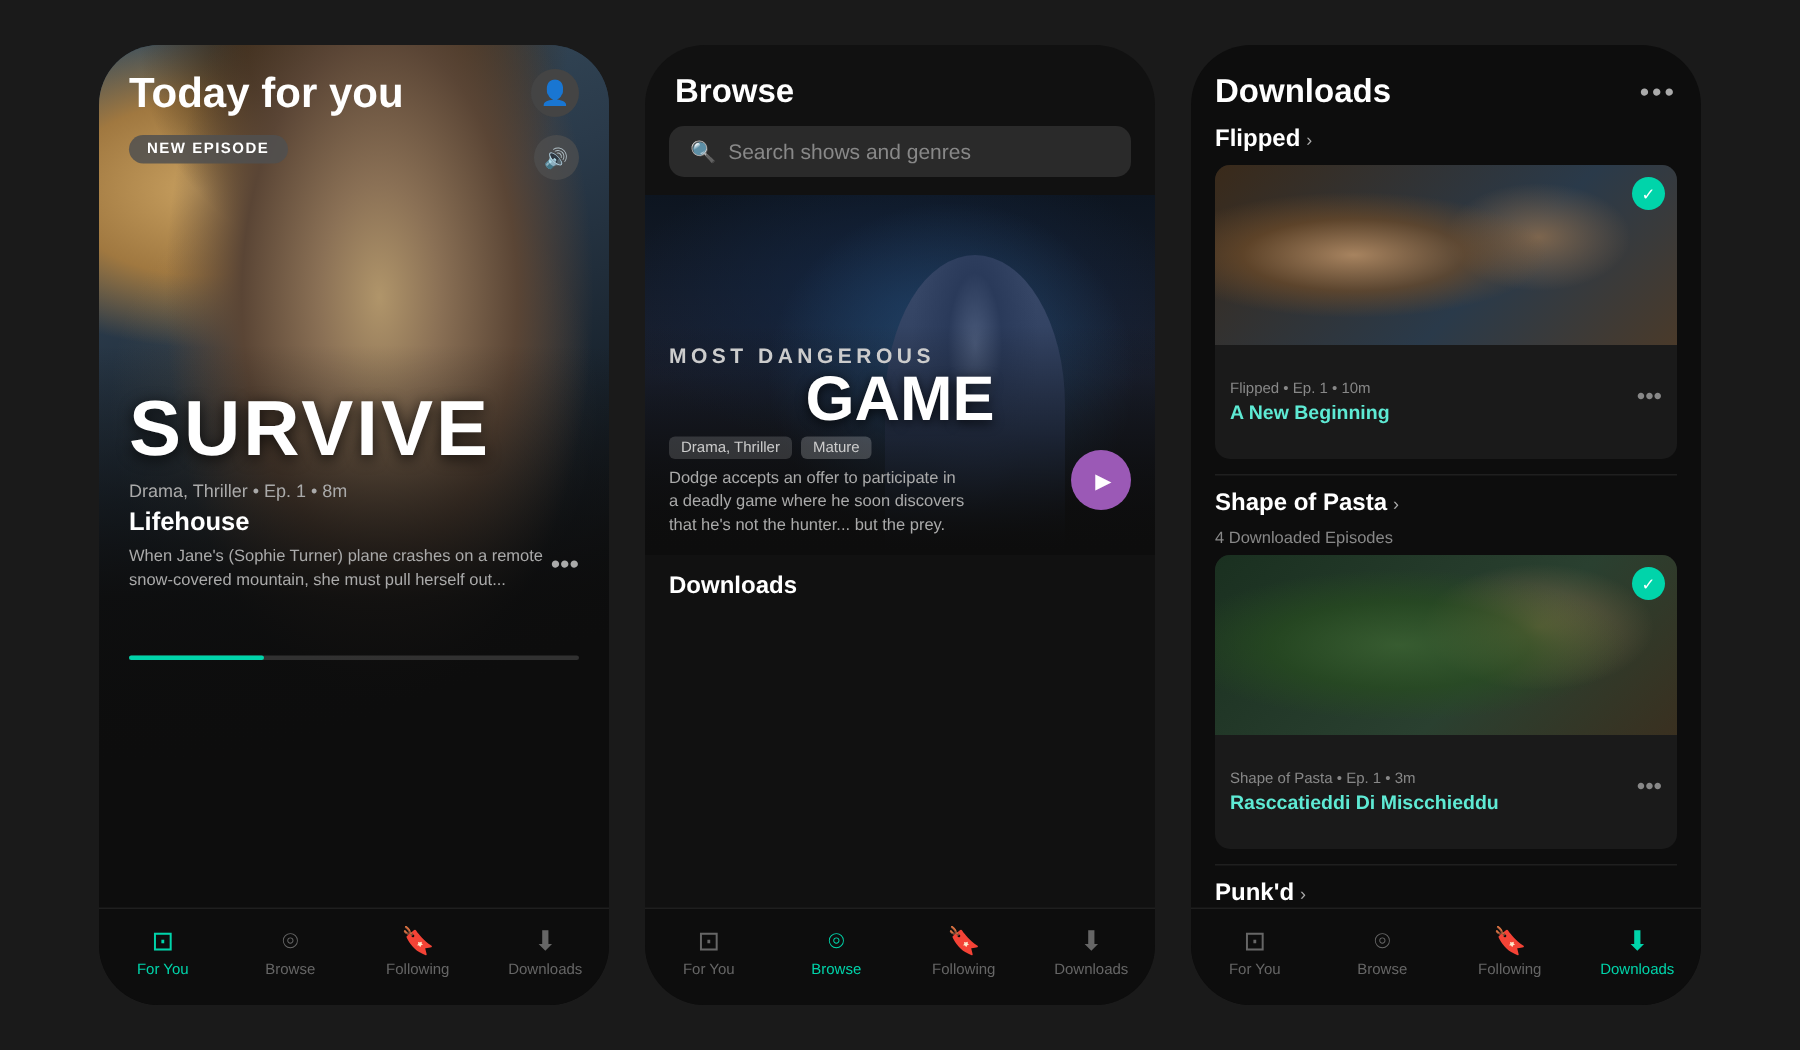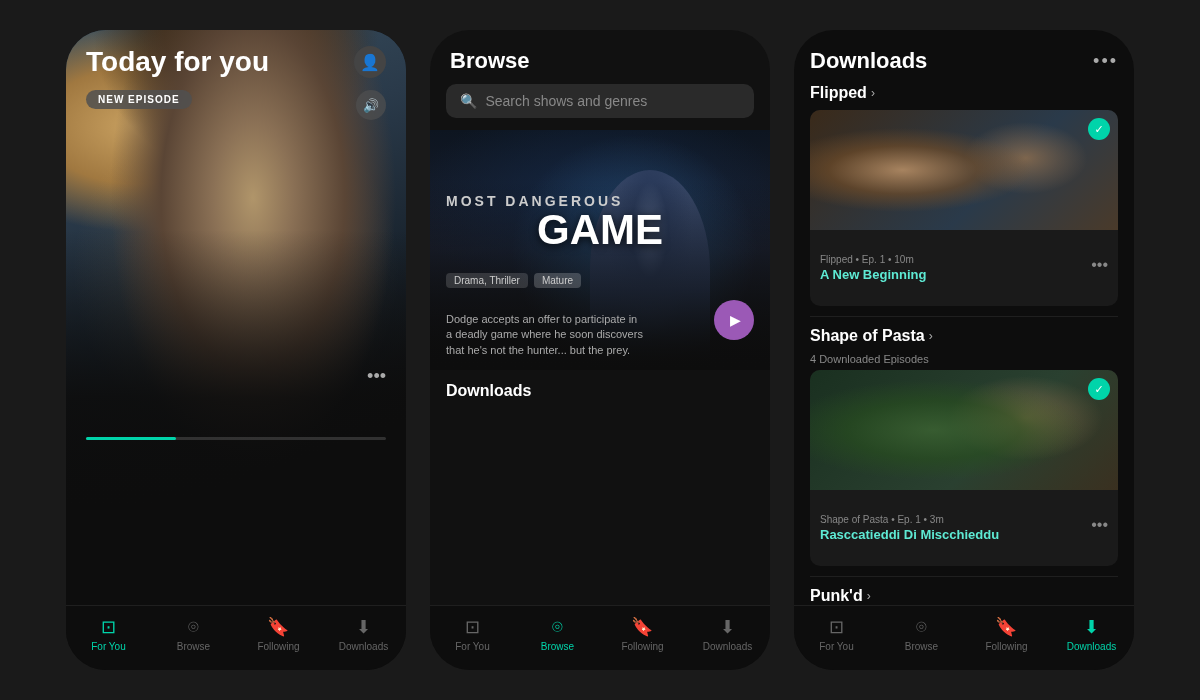--- a/index.html
+++ b/index.html
@@ -305,21 +305,21 @@
       font-weight: 700;
       color: #ccc;
       letter-spacing: 3px;
       text-transform: uppercase;
       margin-bottom: 2px;
     }
 
     .featured-tags {
       display: flex;
       gap: 6px;
-      margin: 24px 0;
+      margin: 6px 0;
     }
 
     .tag {
       background: rgba(255,255,255,0.15);
       border-radius: 4px;
       padding: 2px 8px;
       color: #ccc;
       font-size: 10px;
     }
 
@@ -523,20 +523,26 @@
     <div class="phone1-hero-gradient"></div>
 
     <div class="phone1-header">
       <span class="phone1-title">Today for you</span>
       <div class="avatar-icon">👤</div>
     </div>
 
     <div class="new-episode-badge">NEW EPISODE</div>
     <div class="sound-icon">🔊</div>
 
+    <div class="survive-text">
+      <div class="survive-title">SURVIVE</div>
+      <div class="survive-meta">Drama, Thriller • Ep. 1 • 8m</div>
+      <div class="survive-show">Lifehouse</div>
+      <div class="survive-desc">When Jane's (Sophie Turner) plane crashes on a remote snow-covered mountain, she must pull herself out...</div>
+    </div>
 
     <div class="survive-more">•••</div>
     <div class="progress-bar-container">
       <div class="progress-bar-fill"></div>
     </div>
   </div>
 
   <div class="bottom-nav">
     <div class="nav-item">
       <span class="nav-icon active">⊡</span>

